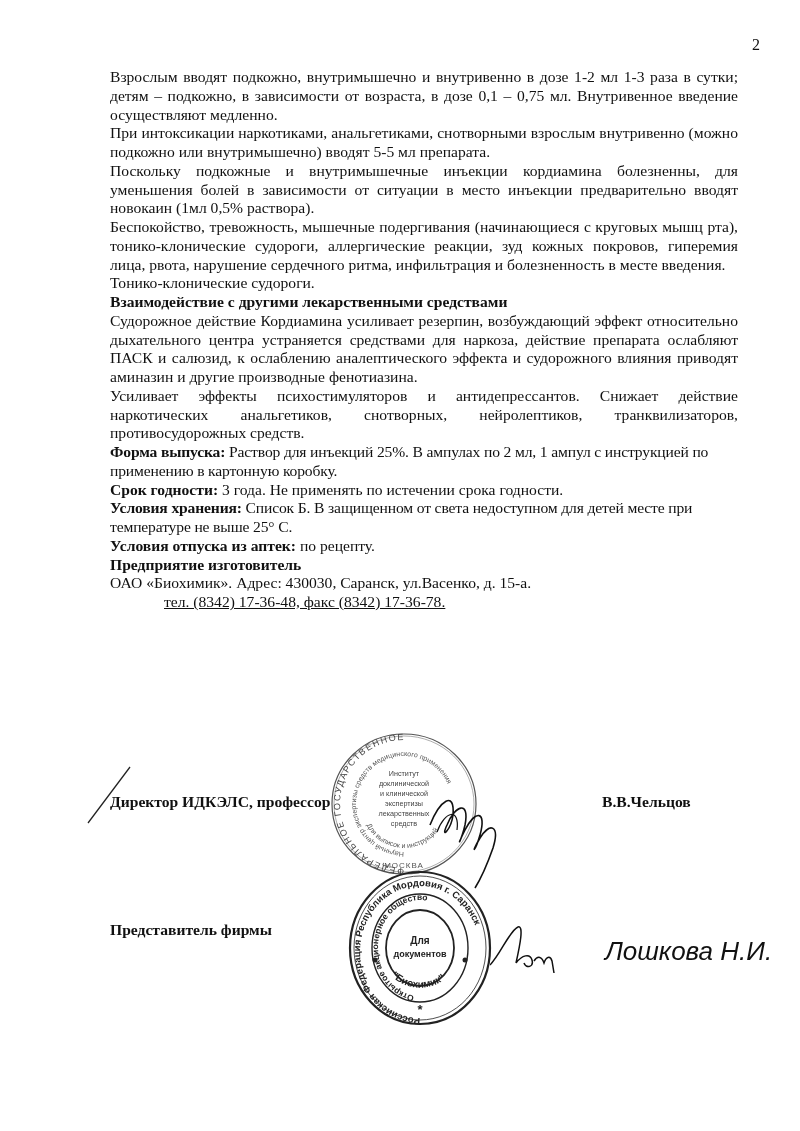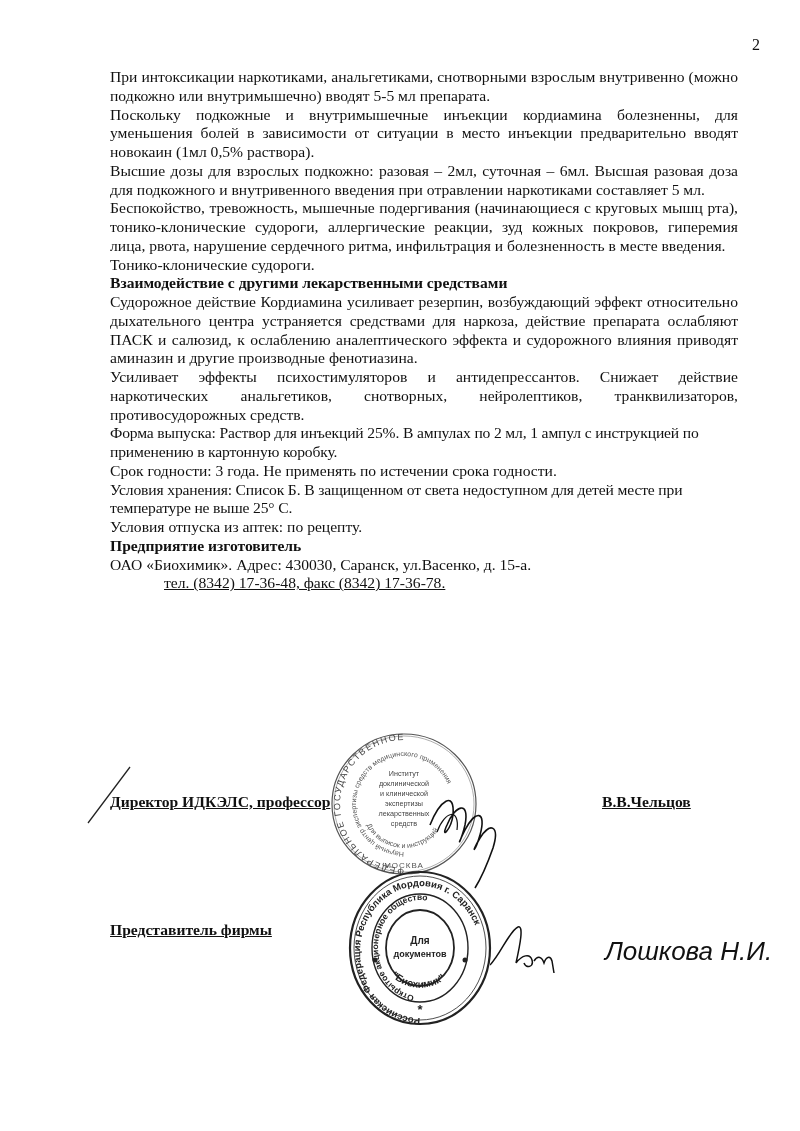--- a/index.html
+++ b/index.html
@@ -12,45 +12,45 @@
       position: absolute; left: 752px; top: 36px;
       font-size: 16px;
     }
     .content {
       position: absolute; left: 110px; top: 68px; width: 628px;
       font-size: 15.6px; line-height: 18.75px;
     }
     .content p { margin: 0; text-align: justify; }
     .content p.left { text-align: left; }
     .content h2 { margin: 0; font-size: 15.6px; font-weight: bold; line-height: 18.75px; }
-    .content b { font-weight: normal; }
+    .content b { font-weight: bold; }
     .indent { padding-left: 54px; text-decoration: underline; }
     .tight { letter-spacing: -0.15px; }
 
-    .sig-row { position: absolute; font-weight: bold; font-size: 15.6px; white-space: nowrap; text-decoration: underline; }
+    .sig-row { position: absolute; font-weight: bold; font-size: 15.6px; white-space: nowrap; }
     .director-label { left: 110px; top: 793px; }
     .director-name { left: 602px; top: 793px; }
     .rep-label { left: 110px; top: 921px; }
 
     .slash-mark { position: absolute; left: 85px; top: 765px; width: 50px; height: 60px; }
     .stamp-1 { position: absolute; left: 326px; top: 728px; width: 156px; height: 150px; }
     .stamp-2 { position: absolute; left: 345px; top: 868px; width: 150px; height: 160px; }
     .signature-1 { position: absolute; left: 425px; top: 770px; width: 90px; height: 120px; }
     .signature-2 { position: absolute; left: 490px; top: 915px; width: 300px; height: 70px; }
     svg text { font-family: "Liberation Sans", "DejaVu Sans", sans-serif; }
   </style>
 </head>
 <body>
 
 <div class="page-number">2</div>
 
 <div class="content">
+  <p>Взрослым вводят подкожно, внутримышечно и внутривенно в дозе 1-2 мл 1-3 раза в сутки; детям – подкожно, в зависимости от возраста, в дозе 0,1 – 0,75 мл. Внутривенное введение осуществляют медленно.</p>
   <p>При интоксикации наркотиками, анальгетиками, снотворными взрослым внутривенно (можно подкожно или внутримышечно) вводят 5-5 мл препарата.</p>
   <p>Поскольку подкожные и внутримышечные инъекции кордиамина болезненны, для уменьшения болей в зависимости от ситуации в место инъекции предварительно вводят новокаин (1мл 0,5% раствора).</p>
-  <p>Высшие дозы для взрослых подкожно: разовая – 2мл, суточная – 6мл. Высшая разовая доза для подкожного и внутривенного введения при отравлении наркотиками составляет 5 мл.</p>
 
   <p>Беспокойство, тревожность, мышечные подергивания (начинающиеся с круговых мышц рта), тонико-клонические судороги, аллергические реакции, зуд кожных покровов, гиперемия лица, рвота, нарушение сердечного ритма, инфильтрация и болезненность в месте введения.</p>
 
   <p class="left">Тонико-клонические судороги.</p>
 
   <h2>Взаимодействие с другими лекарственными средствами</h2>
   <p>Судорожное действие Кордиамина усиливает резерпин, возбуждающий эффект относительно дыхательного центра устраняется средствами для наркоза, действие препарата ослабляют ПАСК и салюзид, к ослаблению аналептического эффекта и судорожного влияния приводят аминазин и другие производные фенотиазина.</p>
   <p>Усиливает эффекты психостимуляторов и антидепрессантов. Снижает действие наркотических анальгетиков, снотворных, нейролептиков, транквилизаторов, противосудорожных средств.</p>
 
   <p class="left tight"><b>Форма выпуска:</b><span> Раствор для инъекций 25%. В ампулах по 2 мл, 1 ампул с инструкцией по применению в картонную коробку.</span></p>

